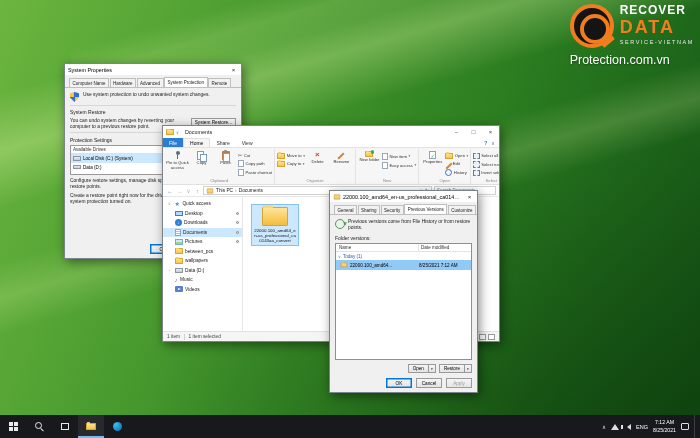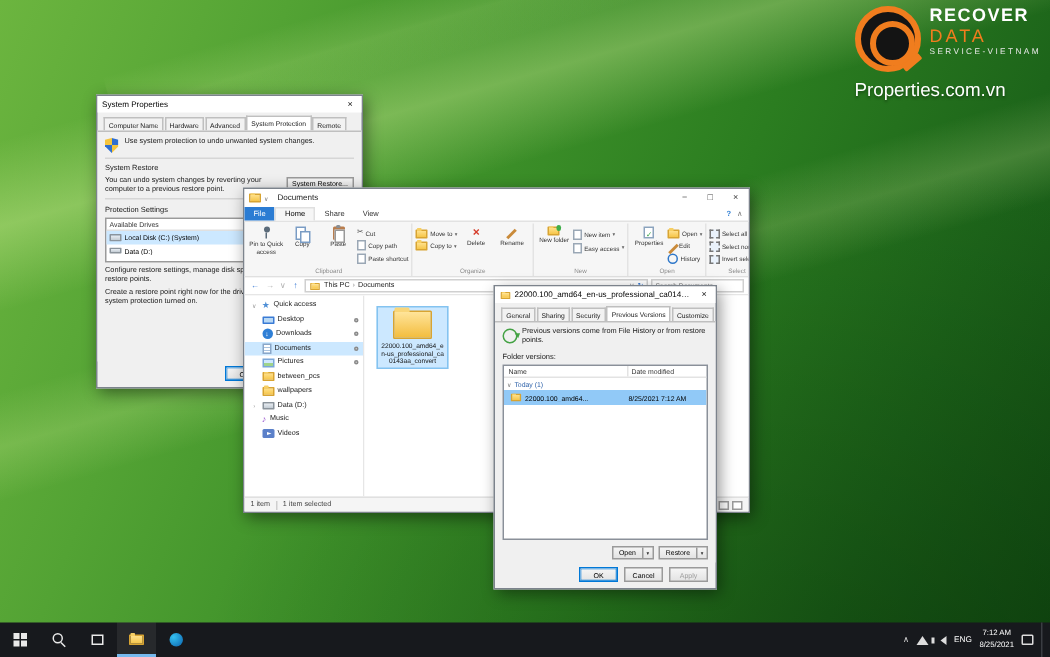--- a/index.html
+++ b/index.html
@@ -11,21 +11,21 @@
 #beam2{left:-80px;top:150px;width:950px;height:70px;transform:rotate(-16deg);opacity:.6}
 #beam3{left:60px;top:-60px;width:800px;height:50px;transform:rotate(-16deg);opacity:.5}
 #vignette{position:absolute;inset:0;background:radial-gradient(ellipse at 85% 110%,rgba(0,25,0,.35),rgba(0,0,0,0) 55%)}
 
 #brand{position:absolute;top:4px;right:6px;z-index:5;color:#fff}
 .brandrow{display:flex;align-items:flex-start;gap:6px}
 .mark{width:44px;height:44px;border-radius:50%;background:#141414;border:4px solid #f07d1e;position:relative}
 .mark::before{content:"";position:absolute;left:6px;top:6px;width:22px;height:22px;border-radius:50%;border:4px solid #f07d1e}
 .mark::after{content:"";position:absolute;right:-5px;bottom:0;width:14px;height:5px;background:#f07d1e;transform:rotate(-40deg);border-radius:1px}
 .b1{font-size:12px;font-weight:bold;letter-spacing:1px;line-height:1.15}
-.b2{font-size:12px;font-weight:normal;color:#f07d1e;letter-spacing:2px;line-height:1.05}
+.b2{font-size:18px;font-weight:bold;color:#f07d1e;letter-spacing:2px;line-height:1.05}
 .b3{font-size:5.5px;letter-spacing:1.6px;color:#e8e8e8;margin-top:2px}
 .b4{font-size:12.5px;margin-top:5px;text-shadow:0 1px 2px rgba(0,0,0,.4)}
 
 .win{position:absolute;background:#f0f0f0;border:1px solid #7c838c;box-shadow:2px 3px 10px rgba(0,0,0,.45);display:flex;flex-direction:column}
 #sysprops{left:64px;top:63px;width:178px;height:196px;z-index:10}
 #explorer{left:162px;top:125px;width:338px;height:217px;z-index:20}
 #propsdlg{left:329px;top:190px;width:149px;height:203px;z-index:30}
 .tbar{height:11px;background:#fff;display:flex;align-items:center;padding-left:3px;gap:2px;flex:0 0 auto}
 .tbar .ttl{flex:1;font-size:5.4px;color:#000;white-space:nowrap;overflow:hidden;text-overflow:ellipsis}
 .capbtn{width:15px;height:100%;display:flex;align-items:center;justify-content:center;font-size:6px;color:#222}
@@ -175,21 +175,21 @@
 
   <div id="brand">
     <div class="brandrow">
       <div class="mark"></div>
       <div class="brandtext">
         <div class="b1">RECOVER</div>
         <div class="b2">DATA</div>
         <div class="b3">SERVICE-VIETNAM</div>
       </div>
     </div>
-    <div class="b4">Properties.com.vn</div>
+    <div class="b4">Protection.com.vn</div>
   </div>
 
   <div class="win" id="sysprops">
     <div class="tbar">
       <span class="ttl">System Properties</span>
       <span class="capbtn">×</span>
     </div>
     <div class="dtabs">
       <span class="dtab">Computer Name</span>
       <span class="dtab">Hardware</span>

